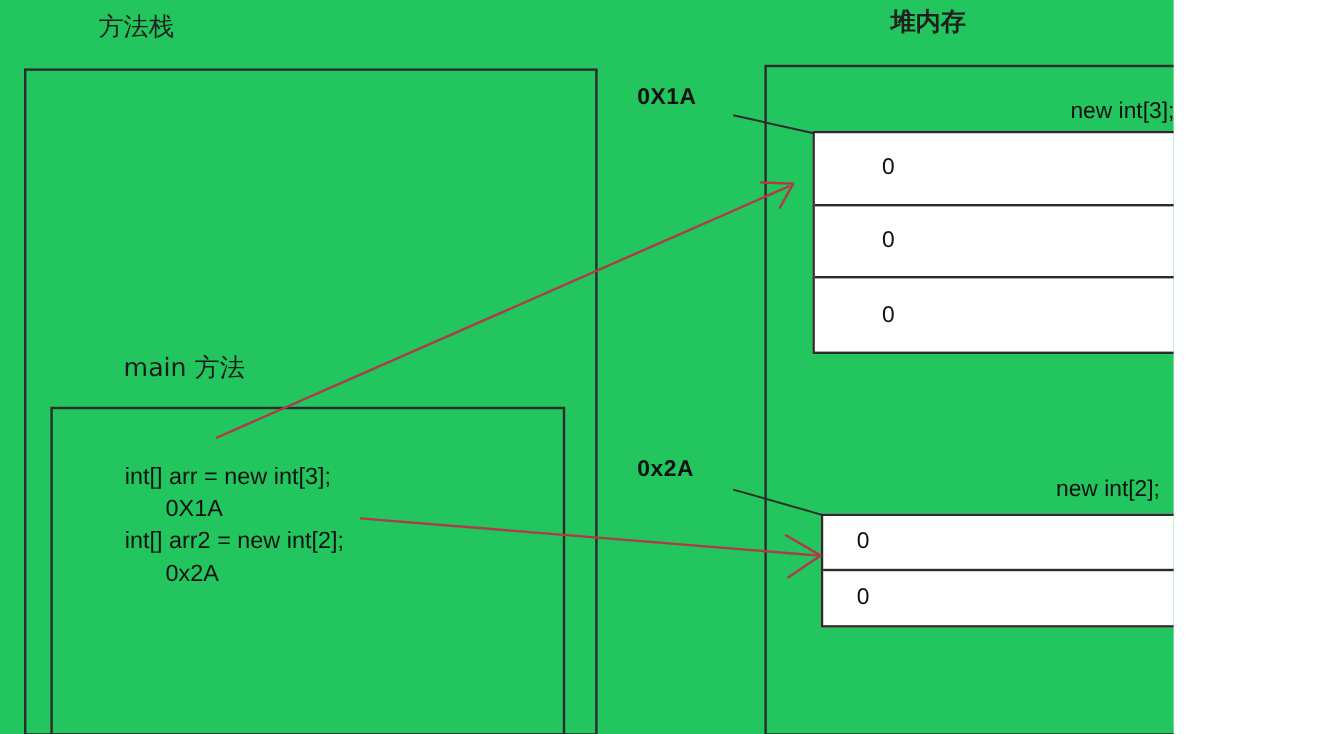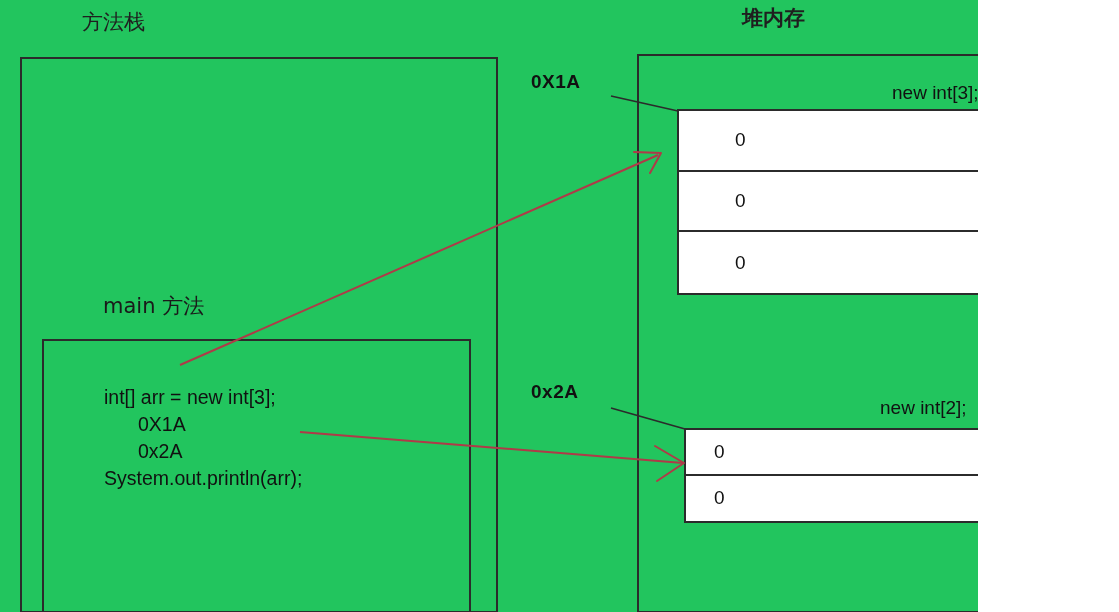--- a/index.html
+++ b/index.html
@@ -153,22 +153,22 @@
   <div class="frame" id="stack-frame"></div>
   <div class="frame" id="heap-frame"></div>
 
   <div id="main-method-label">main 方法</div>
 
   <div id="main-method-frame"></div>
 
   <div id="code-block">
     <div class="code-line">int[] arr = new int[3];</div>
     <div class="code-line indent">0X1A</div>
+    <div class="code-line">int[] arr2 = new int[2];</div>
     <div class="code-line indent">0x2A</div>
-    <div class="code-line">System.out.println(arr);</div>
     <div class="code-line gap"></div>
   </div>
 
   <div class="addr-label" id="addr-1a">0X1A</div>
 
   <div class="addr-label" id="addr-2a">0x2A</div>
 
   <div class="array-label" id="array1-label">new int[3];</div>
 
   <div class="array-box" id="array-1">

